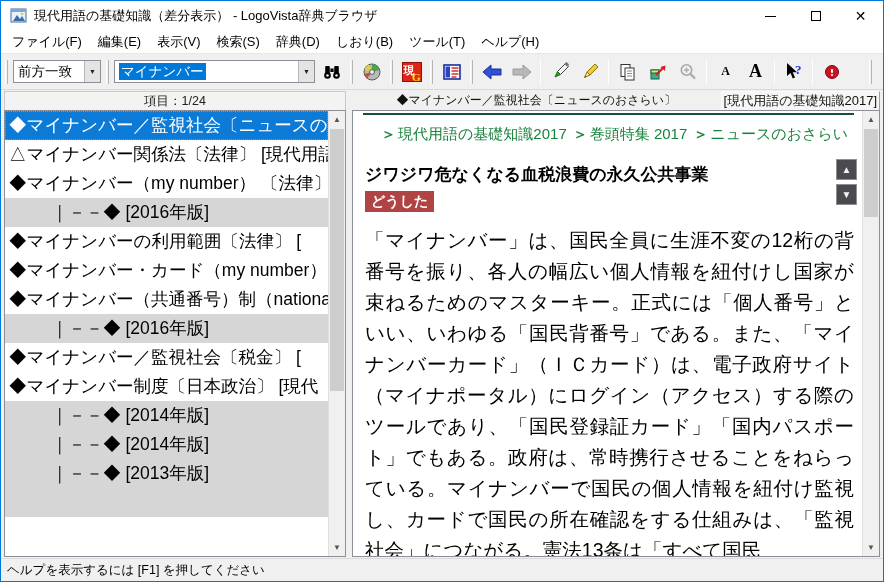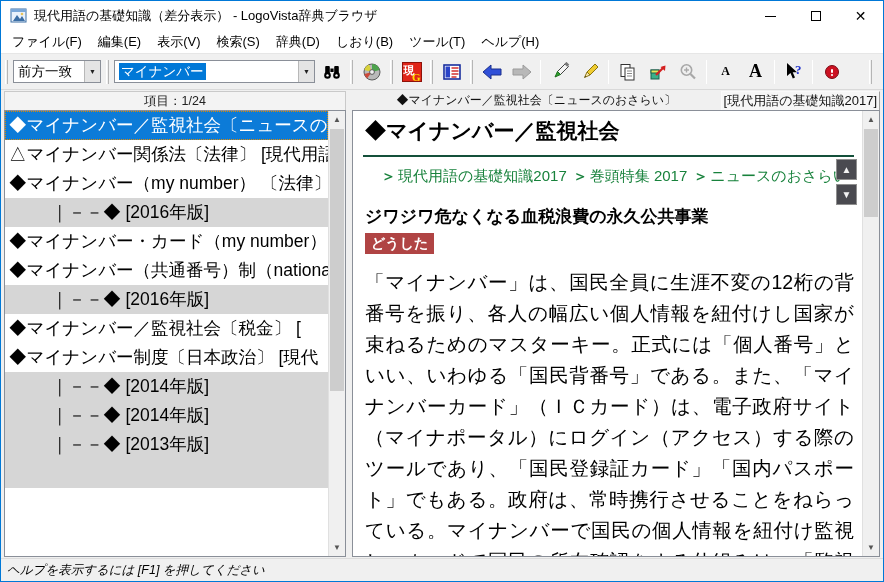--- a/index.html
+++ b/index.html
@@ -76,21 +76,21 @@
     display:flex;align-items:center;justify-content:center;font-size:10px;line-height:10px;}
   
   .vscroll{position:absolute;right:0;top:0;bottom:0;width:17px;background:#f0f0f0;border-left:1px solid #e0e0e0;}
   .varrow{height:17px;display:flex;align-items:center;justify-content:center;font-size:8px;color:#555;}
   .varrow.bottom{position:absolute;bottom:0;left:0;right:0;}
   .vthumb{position:absolute;left:1px;right:1px;background:#cdcdcd;}
   .thumb-left{top:18px;height:262px;}
   .thumb-right{top:18px;height:88px;}
   
   .statusbar{height:23px;background:#f0f0f0;border-top:1px solid #dcdcdc;display:flex;align-items:center;
-    font-size:12.5px;padding-left:6px;flex:0 0 auto;white-space:nowrap;font-style:italic;}
+    font-size:12.5px;padding-left:6px;flex:0 0 auto;white-space:nowrap;}
   svg{display:block;}
 </style>
 </head>
 <body>
 
 <div class="window">
 
   <div class="titlebar">
     <svg class="app-icon" viewBox="0 0 17 16">
       <rect x="1" y="1" width="15" height="13" fill="#e9f1fb" stroke="#3b6ea5"></rect>
@@ -284,20 +284,21 @@
   <div class="main">
 
     <div class="left-panel">
       <div class="panel-header">項目：1/24</div>
       <div class="listbox">
         <div class="rows">
             <div class="lrow sel">◆マイナンバー／監視社会〔ニュースのおさらい〕</div>
             <div class="lrow">△マイナンバー関係法〔法律〕 [現代用語の基礎知識2017]</div>
             <div class="lrow">◆マイナンバー（my number） 〔法律〕</div>
             <div class="lrow sub">｜－－◆ [2016年版]</div>
+            <div class="lrow">◆マイナンバーの利用範囲〔法律〕 [</div>
             <div class="lrow">◆マイナンバー・カード（my number）</div>
             <div class="lrow">◆マイナンバー（共通番号）制（national</div>
             <div class="lrow sub">｜－－◆ [2016年版]</div>
             <div class="lrow">◆マイナンバー／監視社会〔税金〕 [</div>
             <div class="lrow">◆マイナンバー制度〔日本政治〕 [現代</div>
             <div class="lrow sub">｜－－◆ [2014年版]</div>
             <div class="lrow sub">｜－－◆ [2014年版]</div>
             <div class="lrow sub">｜－－◆ [2013年版]</div>
             <div class="lrow sub"></div>
           </div>
@@ -311,21 +312,20 @@
 
     <div class="splitter"></div>
 
     <div class="right-panel">
       <div class="content-header">
         <span class="ch-title">◆マイナンバー／監視社会〔ニュースのおさらい〕</span>
         <span class="ch-tag">[現代用語の基礎知識2017]</span>
       </div>
       <div class="contentbox">
         <div class="article">
-          <div class="art-title">◆マイナンバー／監視社会</div>
           <div class="art-rule"></div>
           <div class="breadcrumb"><span class="bc-sep">＞</span><span class="bc-link">現代用語の基礎知識2017</span><span class="bc-sep">＞</span><span class="bc-link">巻頭特集 2017</span><span class="bc-sep">＞</span><span class="bc-link">ニュースのおさらい</span></div>
           <div class="art-gap"></div>
           <div class="art-subtitle">ジワジワ危なくなる血税浪費の永久公共事業</div>
           <div><span class="badge">どうした</span></div>
           <div class="art-body"><span>「マイナンバー」は、国民全員に生涯不変の12桁の背番号を振り、各人の幅広い個人情報を紐付けし国家が束ねるためのマスターキー。正式には「</span><b>個人番号</b><span>」といい、いわゆる「国民背番号」である。また、「マイナンバーカード」（ＩＣカード）は、電子政府サイト（マイナポータル）にログイン（アクセス）する際のツールであり、「国民登録証カード」「国内パスポート」でもある。政府は、常時携行させることをねらっている。マイナンバーで国民の個人情報を紐付け監視し、カードで国民の所在確認をする仕組みは、「監視社会」につながる。憲法13条は「すべて国民</span></div>
         </div>
         <div class="navbtns">
           <div class="navbtn">
               <span>▲</span>

